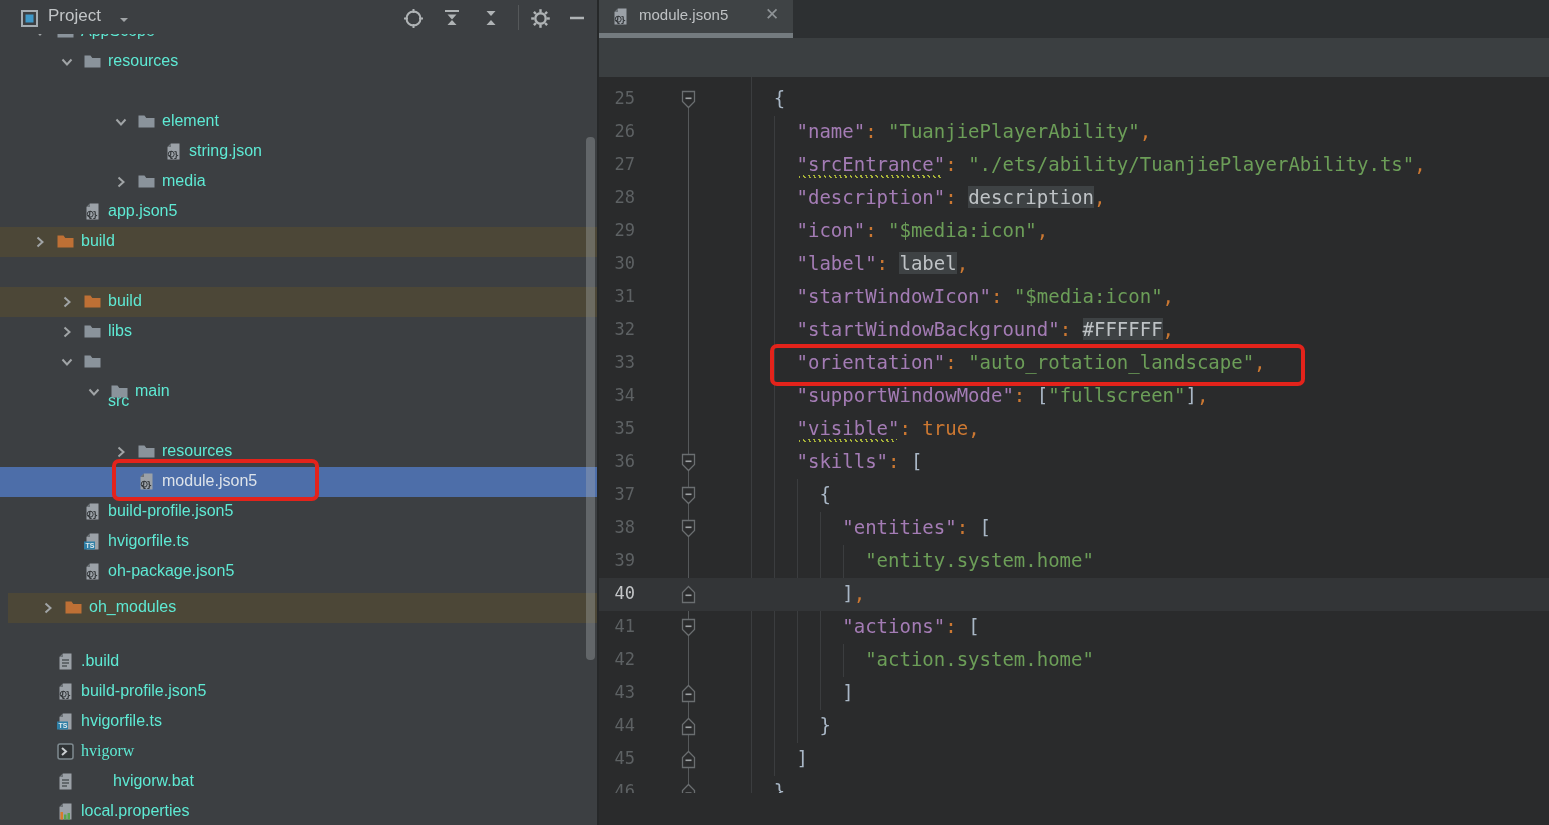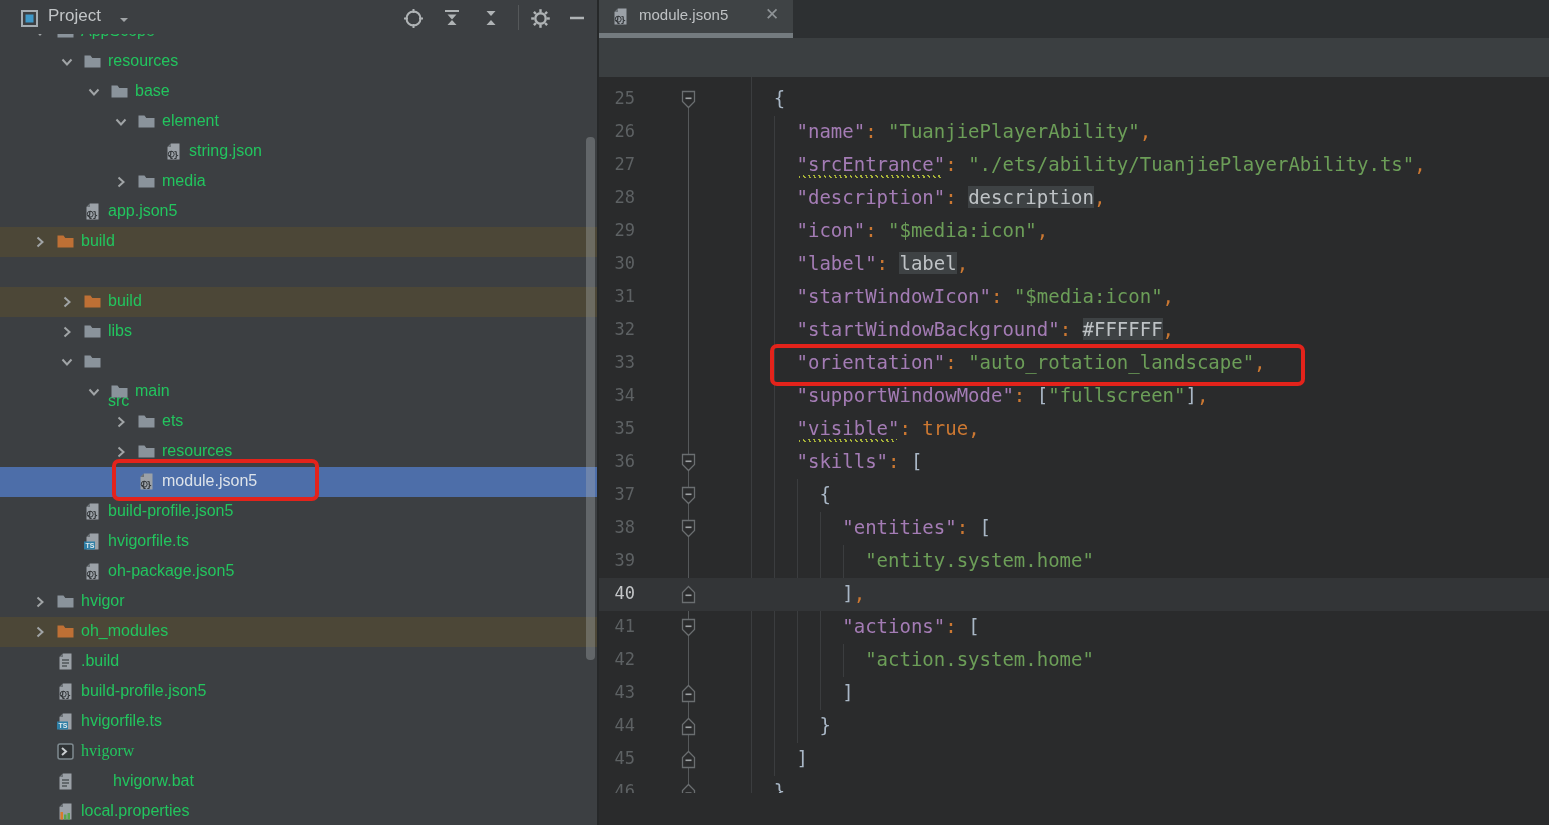--- a/index.html
+++ b/index.html
@@ -11,21 +11,21 @@
   #panel-header{position:absolute;left:0;top:0;width:597px;height:34px;background:#3C3F42;z-index:6;}
   #panel-title{position:absolute;left:48px;top:6px;font-size:17px;color:#C2C5C7;}
   .hicon{position:absolute;top:7px;width:22px;height:22px;display:flex;align-items:center;justify-content:center;}
   #hdr-sep{position:absolute;left:518px;top:5px;width:1px;height:25px;background:#55585A;}
   #tree{position:absolute;left:0;top:0;width:597px;height:825px;z-index:1;}
   .trow{position:absolute;left:0;width:597px;height:30px;}
   .trow.build{background:#4C4737;}
   .trow.selected{background:#4D6EA9;}
   .tchev{position:absolute;top:7px;width:16px;height:16px;}
   .ticon{position:absolute;top:5px;width:19px;height:19px;}
-  .tlabel{position:absolute;top:5px;font-size:16px;color:#22c55e;white-space:nowrap;}
+  .tlabel{position:absolute;top:5px;font-size:16px;color:#5eead4;white-space:nowrap;}
   .trow.selected .tlabel{color:#DDE3EA;}
   .trow .bold{font-weight:bold;color:#D4D6D8;}
   #tree-scrollbar{position:absolute;left:586px;top:137px;width:9px;height:523px;border-radius:4px;
     background:rgba(168,174,178,.35);z-index:7;}
   #panel-divider{position:absolute;left:597px;top:0;width:2px;height:825px;background:#262829;z-index:8;}
 
   
   #editor{position:absolute;left:599px;top:0;width:950px;height:825px;background:#2A2B2C;}
   #tabbar{position:absolute;left:0;top:0;width:950px;height:38px;background:#2D3032;}
   #tab-active{position:absolute;left:0;top:0;width:194px;height:33px;background:#3F4345;cursor:pointer;}
@@ -78,29 +78,20 @@
         </div>
         <div class="trow" style="top: 47px;">
           <span class="tchev" style="left: 59px;"><svg width="16" height="16" viewBox="0 0 16 16">
               <path d="M3.5 5.5 l4.5 5 4.5 -5" fill="none" stroke="#A0A4A6" stroke-width="2"></path>
             </svg></span>
           <span class="ticon" style="left: 83px;"><svg width="19" height="19" viewBox="0 0 19 19">
               <path d="M1.5 3.5 h6 l1.8 2.5 h8.2 v9.5 h-16z" fill="#8A939B"></path>
             </svg></span>
           <span class="tlabel" style="left: 108px;">resources</span>
         </div>
-        <div class="trow" style="top: 77px;">
-          <span class="tchev" style="left: 86px;"><svg width="16" height="16" viewBox="0 0 16 16">
-              <path d="M3.5 5.5 l4.5 5 4.5 -5" fill="none" stroke="#A0A4A6" stroke-width="2"></path>
-            </svg></span>
-          <span class="ticon" style="left: 110px;"><svg width="19" height="19" viewBox="0 0 19 19">
-              <path d="M1.5 3.5 h6 l1.8 2.5 h8.2 v9.5 h-16z" fill="#8A939B"></path>
-            </svg></span>
-          <span class="tlabel" style="left: 135px;">base</span>
-        </div>
         <div class="trow" style="top: 107px;">
           <span class="tchev" style="left: 113px;"><svg width="16" height="16" viewBox="0 0 16 16">
               <path d="M3.5 5.5 l4.5 5 4.5 -5" fill="none" stroke="#A0A4A6" stroke-width="2"></path>
             </svg></span>
           <span class="ticon" style="left: 137px;"><svg width="19" height="19" viewBox="0 0 19 19">
               <path d="M1.5 3.5 h6 l1.8 2.5 h8.2 v9.5 h-16z" fill="#8A939B"></path>
             </svg></span>
           <span class="tlabel" style="left: 162px;">element</span>
         </div>
         <div class="trow" style="top: 137px;">
@@ -168,29 +159,20 @@
         </div>
         <div class="trow" style="top: 377px;">
           <span class="tchev" style="left: 86px;"><svg width="16" height="16" viewBox="0 0 16 16">
               <path d="M3.5 5.5 l4.5 5 4.5 -5" fill="none" stroke="#A0A4A6" stroke-width="2"></path>
             </svg></span>
           <span class="ticon" style="left: 110px;"><svg width="19" height="19" viewBox="0 0 19 19">
               <path d="M1.5 3.5 h6 l1.8 2.5 h8.2 v9.5 h-16z" fill="#8A939B"></path>
             </svg></span>
           <span class="tlabel" style="left: 135px;">main</span>
         </div>
-        <div class="trow" style="top: 407px;">
-          <span class="tchev" style="left: 113px;"><svg width="16" height="16" viewBox="0 0 16 16">
-              <path d="M5.5 3.5 l5 4.5 -5 4.5" fill="none" stroke="#A0A4A6" stroke-width="2"></path>
-            </svg></span>
-          <span class="ticon" style="left: 137px;"><svg width="19" height="19" viewBox="0 0 19 19">
-              <path d="M1.5 3.5 h6 l1.8 2.5 h8.2 v9.5 h-16z" fill="#8A939B"></path>
-            </svg></span>
-          <span class="tlabel" style="left: 162px;">ets</span>
-        </div>
         <div class="trow" style="top: 437px;">
           <span class="tchev" style="left: 113px;"><svg width="16" height="16" viewBox="0 0 16 16">
               <path d="M5.5 3.5 l5 4.5 -5 4.5" fill="none" stroke="#A0A4A6" stroke-width="2"></path>
             </svg></span>
           <span class="ticon" style="left: 137px;"><svg width="19" height="19" viewBox="0 0 19 19">
               <path d="M1.5 3.5 h6 l1.8 2.5 h8.2 v9.5 h-16z" fill="#8A939B"></path>
             </svg></span>
           <span class="tlabel" style="left: 162px;">resources</span>
         </div>
         <div class="trow selected" style="top: 467px;">
@@ -231,21 +213,21 @@
         </div>
         <div class="trow" style="top: 587px;">
           <span class="tchev" style="left: 32px;"><svg width="16" height="16" viewBox="0 0 16 16">
               <path d="M5.5 3.5 l5 4.5 -5 4.5" fill="none" stroke="#A0A4A6" stroke-width="2"></path>
             </svg></span>
           <span class="ticon" style="left: 56px;"><svg width="19" height="19" viewBox="0 0 19 19">
               <path d="M1.5 3.5 h6 l1.8 2.5 h8.2 v9.5 h-16z" fill="#8A939B"></path>
             </svg></span>
           <span class="tlabel" style="left: 81px;">hvigor</span>
         </div>
-        <div class="trow build" style="top: 617px;">
+        <div class="trow build" style="top: 593px; margin-left: 8px;">
           <span class="tchev" style="left: 32px;"><svg width="16" height="16" viewBox="0 0 16 16">
               <path d="M5.5 3.5 l5 4.5 -5 4.5" fill="none" stroke="#A0A4A6" stroke-width="2"></path>
             </svg></span>
           <span class="ticon" style="left: 56px;"><svg width="19" height="19" viewBox="0 0 19 19">
               <path d="M1.5 3.5 h6 l1.8 2.5 h8.2 v9.5 h-16z" fill="#BE7035"></path>
             </svg></span>
           <span class="tlabel" style="left: 81px;">oh_modules</span>
         </div>
         <div class="trow" style="top: 647px;">
           <span class="ticon" style="left: 56px;"><svg width="19" height="19" viewBox="0 0 19 19">

